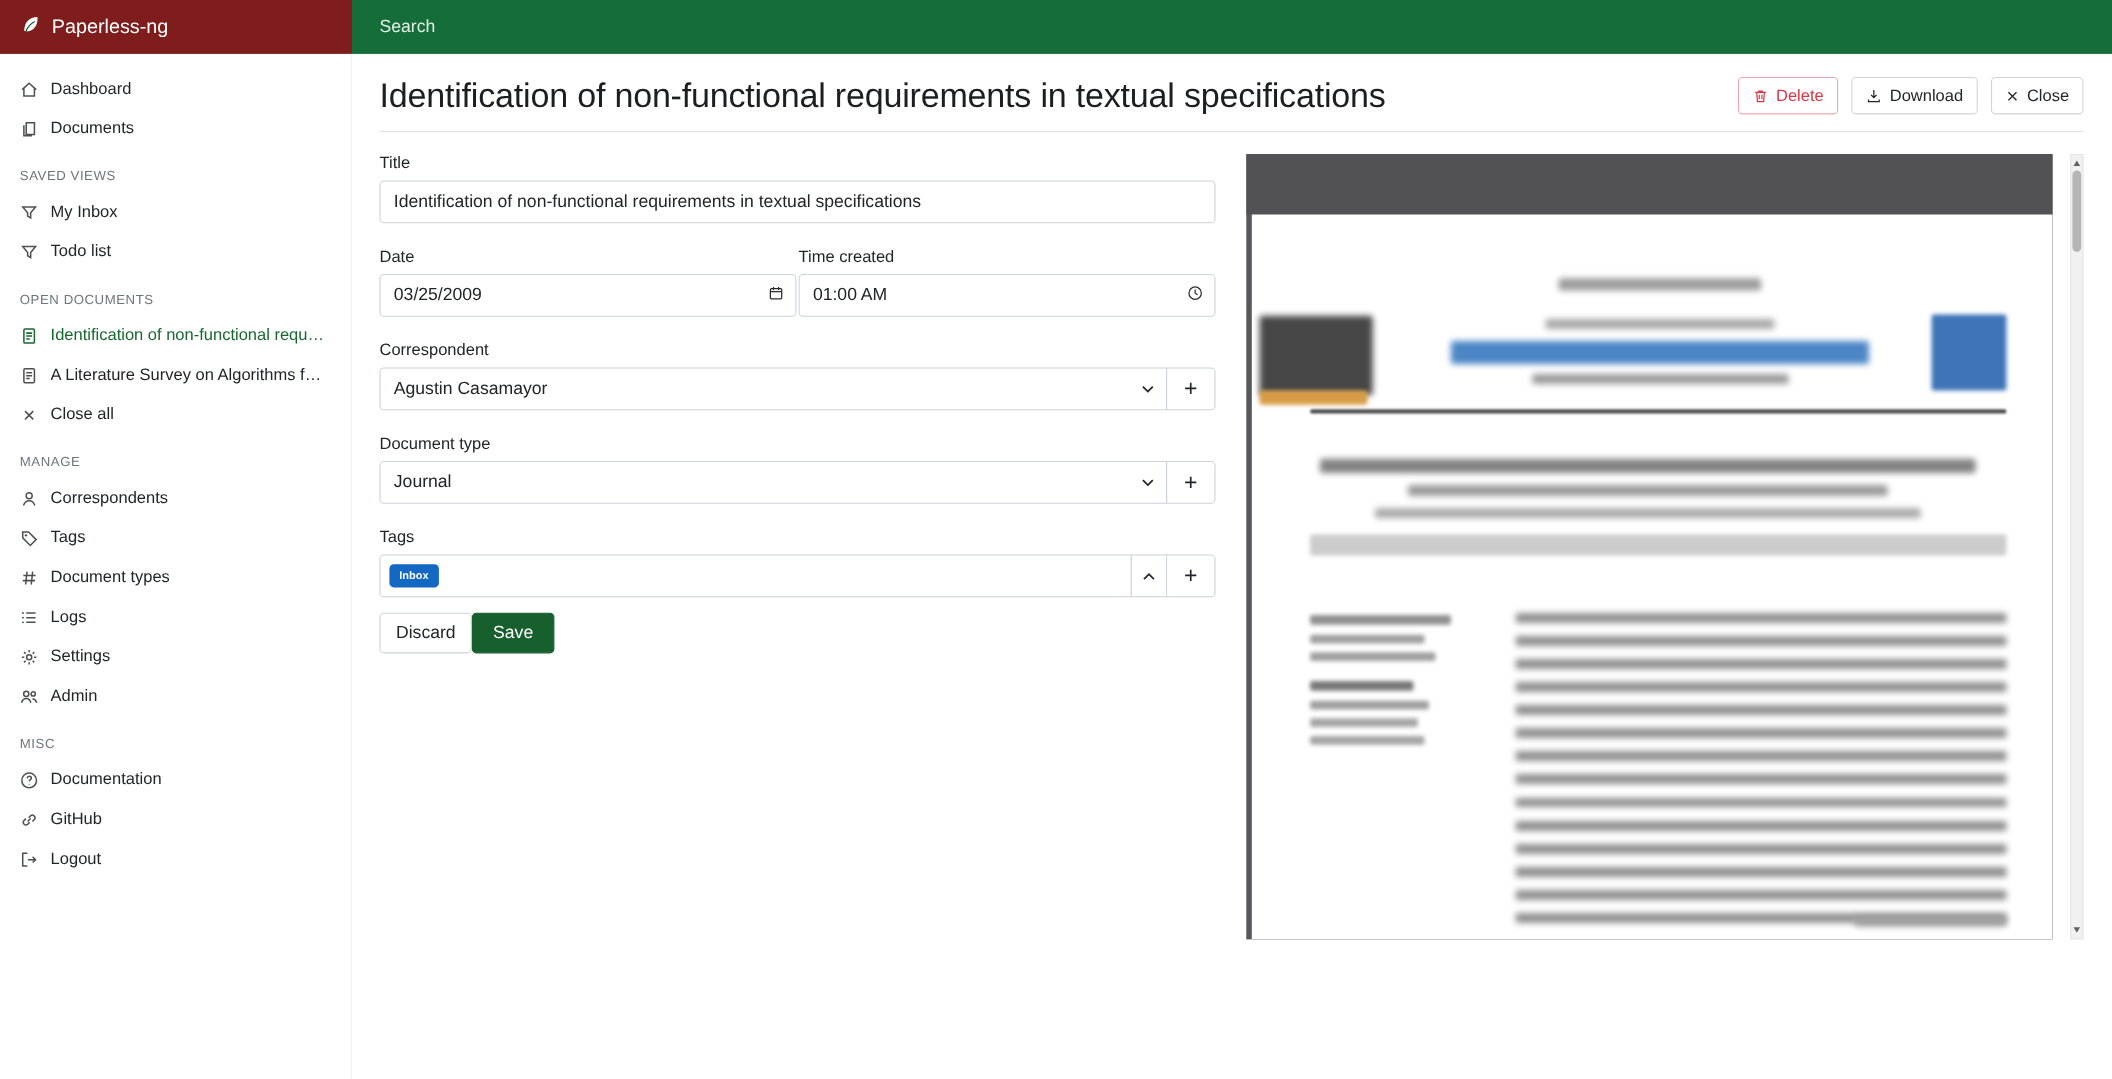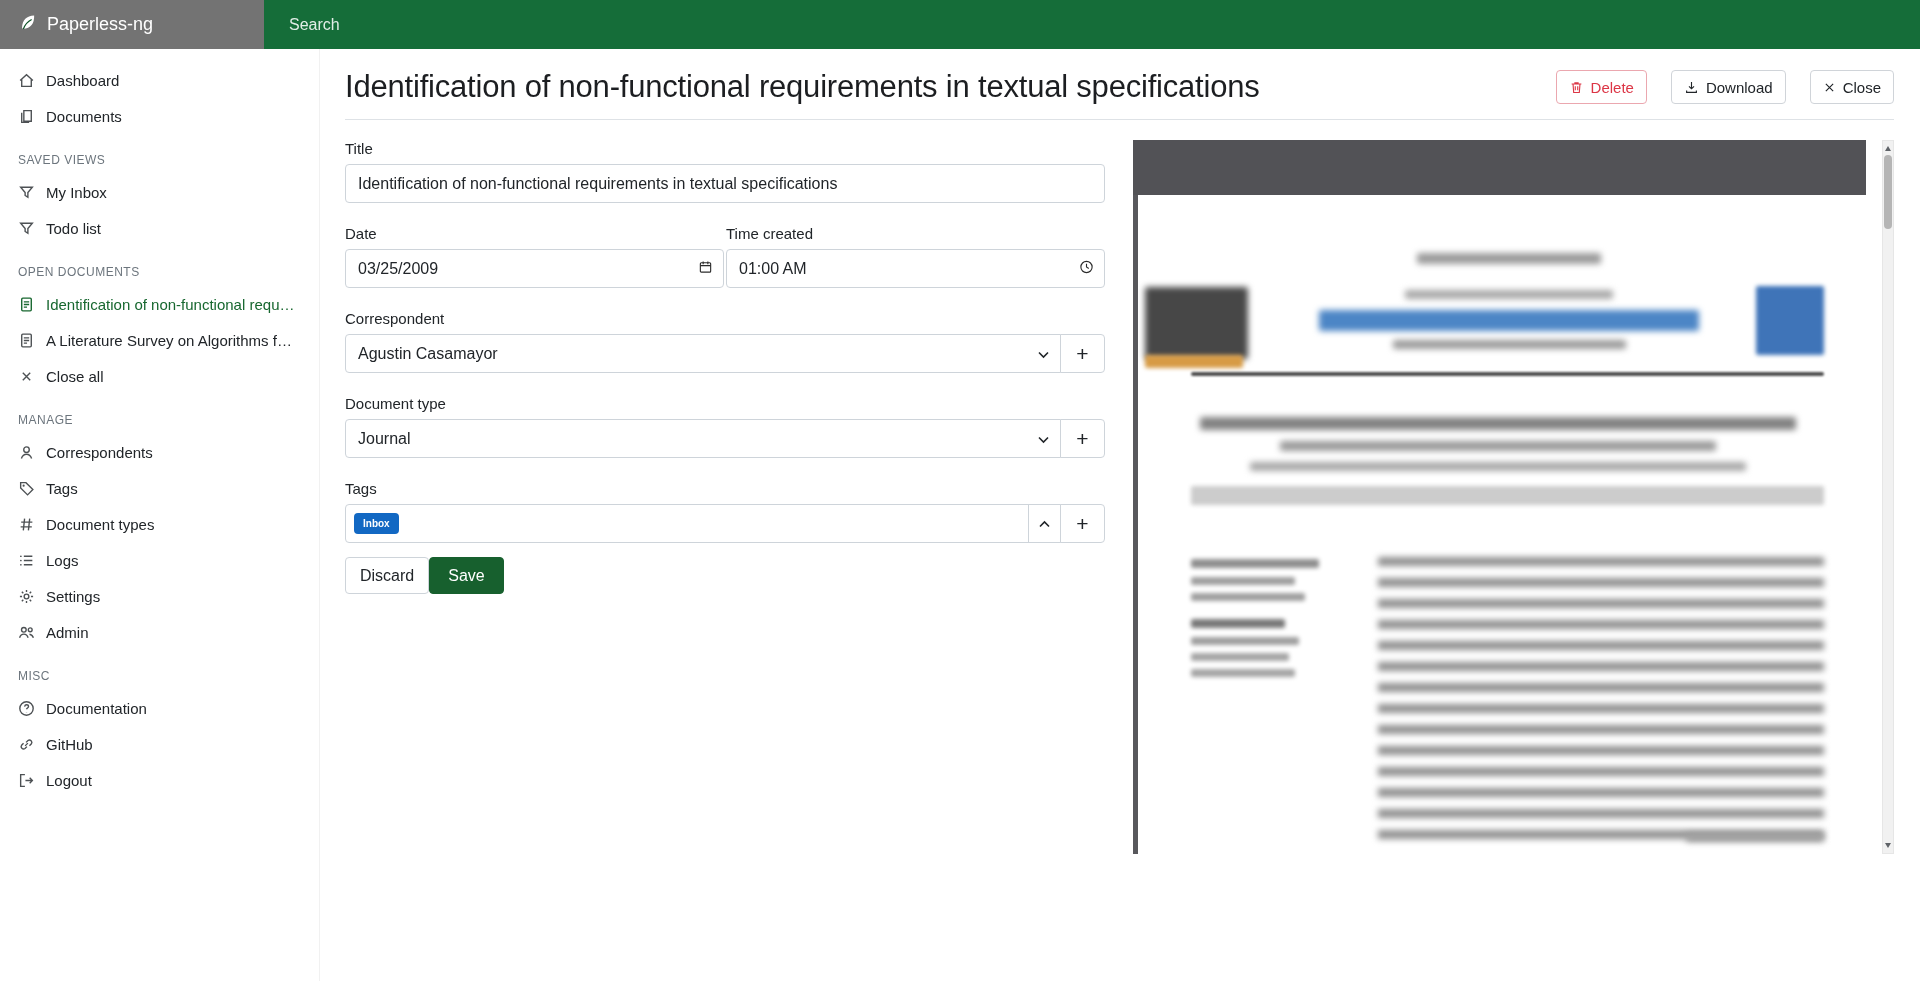--- a/index.html
+++ b/index.html
@@ -1,40 +1,40 @@
 <!DOCTYPE html>
 <html><head>
 <meta charset="utf-8">
 <style>
   *{margin:0;padding:0;box-sizing:border-box}
   html,body{width:1920px;height:981px;overflow:hidden}
   body{font-family:"Liberation Sans",sans-serif;background:#fff;color:#212529;position:relative}
 
   
   .navbar{position:absolute;top:0;left:0;width:1920px;height:49px;display:flex;z-index:20}
-  .brand{width:264px;background:#737373;display:flex;align-items:center;gap:10px;padding-left:18px;color:#fff;cursor:pointer}
+  .brand{width:320px;background:#7f1d1d;display:flex;align-items:center;gap:10px;padding-left:18px;color:#fff;cursor:pointer}
   .brand-text{font-size:18px}
   .nav-search{flex:1;background:#156d39;display:flex;align-items:center}
   .search-input{background:transparent;border:none;outline:none;color:#fff;font-size:16px;padding-left:25px;width:100%;font-family:inherit}
   .search-input::placeholder{color:rgba(255,255,255,.88)}
 
   
   .sidebar{position:absolute;top:49px;left:0;width:320px;bottom:0;background:#fff;border-right:1px solid #f1f1f1;padding-top:14px;overflow:hidden}
-  .side-item{display:flex;align-items:flex-start;gap:11px;padding:9px 18px;font-size:15px;color:#212529;cursor:pointer;line-height:18px}
+  .side-item{display:flex;align-items:center;gap:11px;padding:9px 18px;font-size:15px;color:#212529;cursor:pointer;line-height:18px}
   .side-item .sicon{width:17px;height:17px;flex:none;color:#4d5154;display:flex;align-items:center;justify-content:center}
   .side-item svg{width:17px;height:17px;display:block}
   .side-item.active,.side-item.active .sicon{color:#17672f}
   .slabel{white-space:nowrap;overflow:hidden;text-overflow:ellipsis;max-width:250px}
   .side-header{padding:18px 18px 8px;font-size:12px;color:#6c757d;letter-spacing:.5px}
 
   
   .main{position:absolute;top:49px;left:320px;right:0;bottom:0;background:#fff;padding:0 26px 0 25px;overflow:hidden}
   .page-header{display:flex;align-items:center;justify-content:space-between;padding:20px 0 14px;border-bottom:1px solid #dee2e6}
   .page-title{font-size:31px;font-weight:400;color:#1c1e21;letter-spacing:-.2px}
-  .header-actions{display:flex;gap:24px;flex:none;margin-left:42px}
+  .header-actions{display:flex;gap:12px;flex:none;margin-left:42px}
   .btn{height:34px;padding:0 12px;border-radius:4px;background:#fff;font-size:15px;display:inline-flex;align-items:center;gap:7px;cursor:pointer;font-family:inherit}
   .btn svg{display:block}
   .btn-danger{border:1px solid #eba7af;color:#dc3545}
   .btn-outline{border:1px solid #d0d4d9;color:#212529}
 
   .content-row{display:flex;padding-top:20px}
   .form-col{width:760px;flex:none}
 
   
   .fgroup{margin-bottom:22px}

